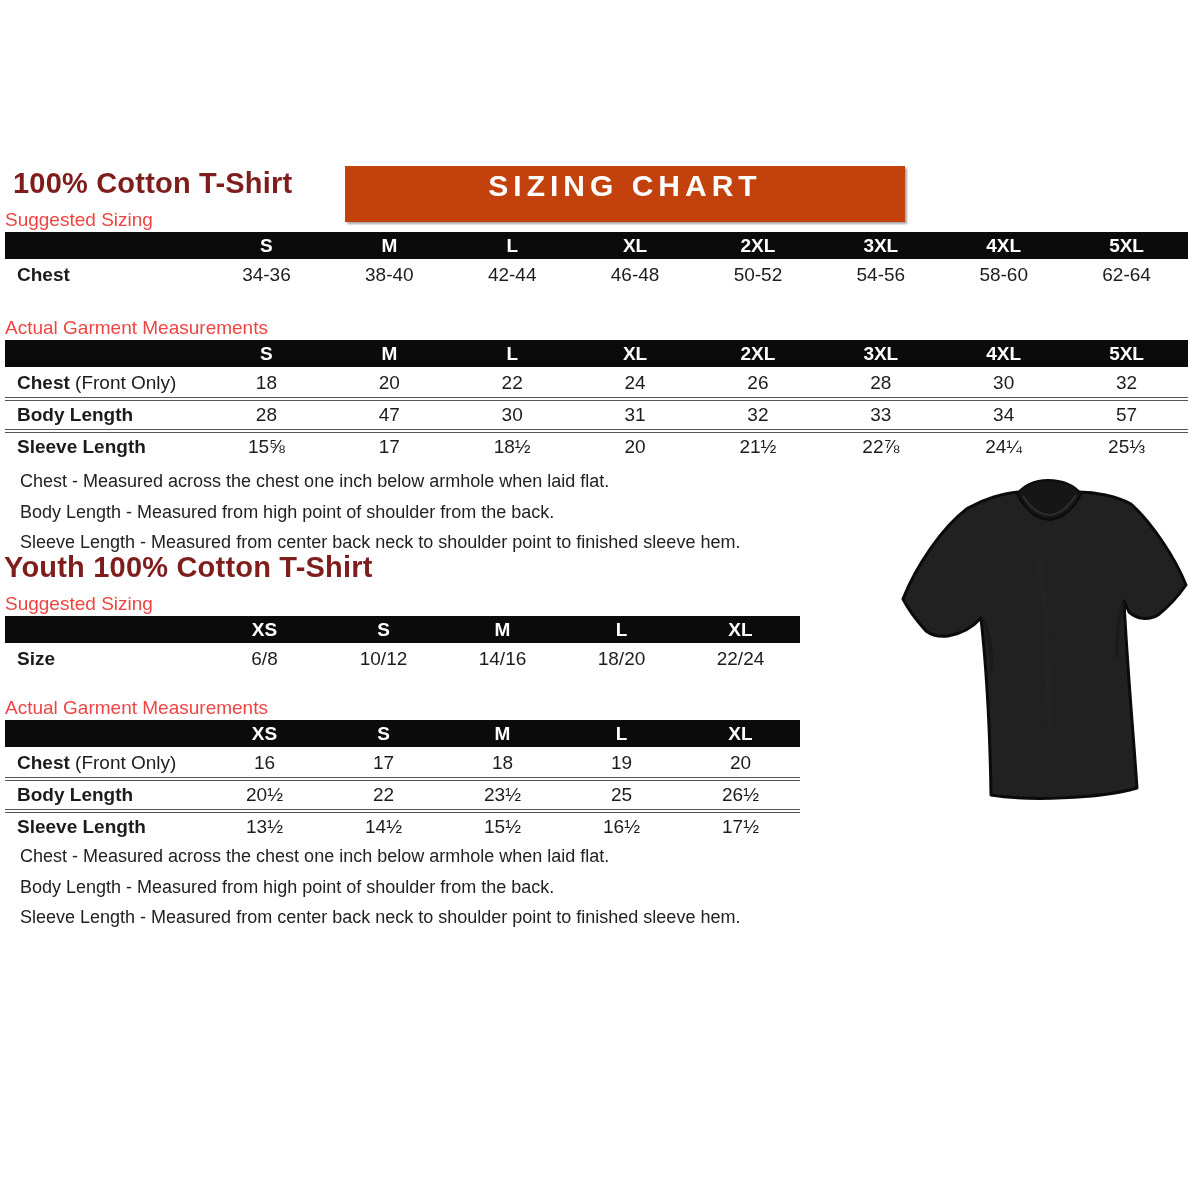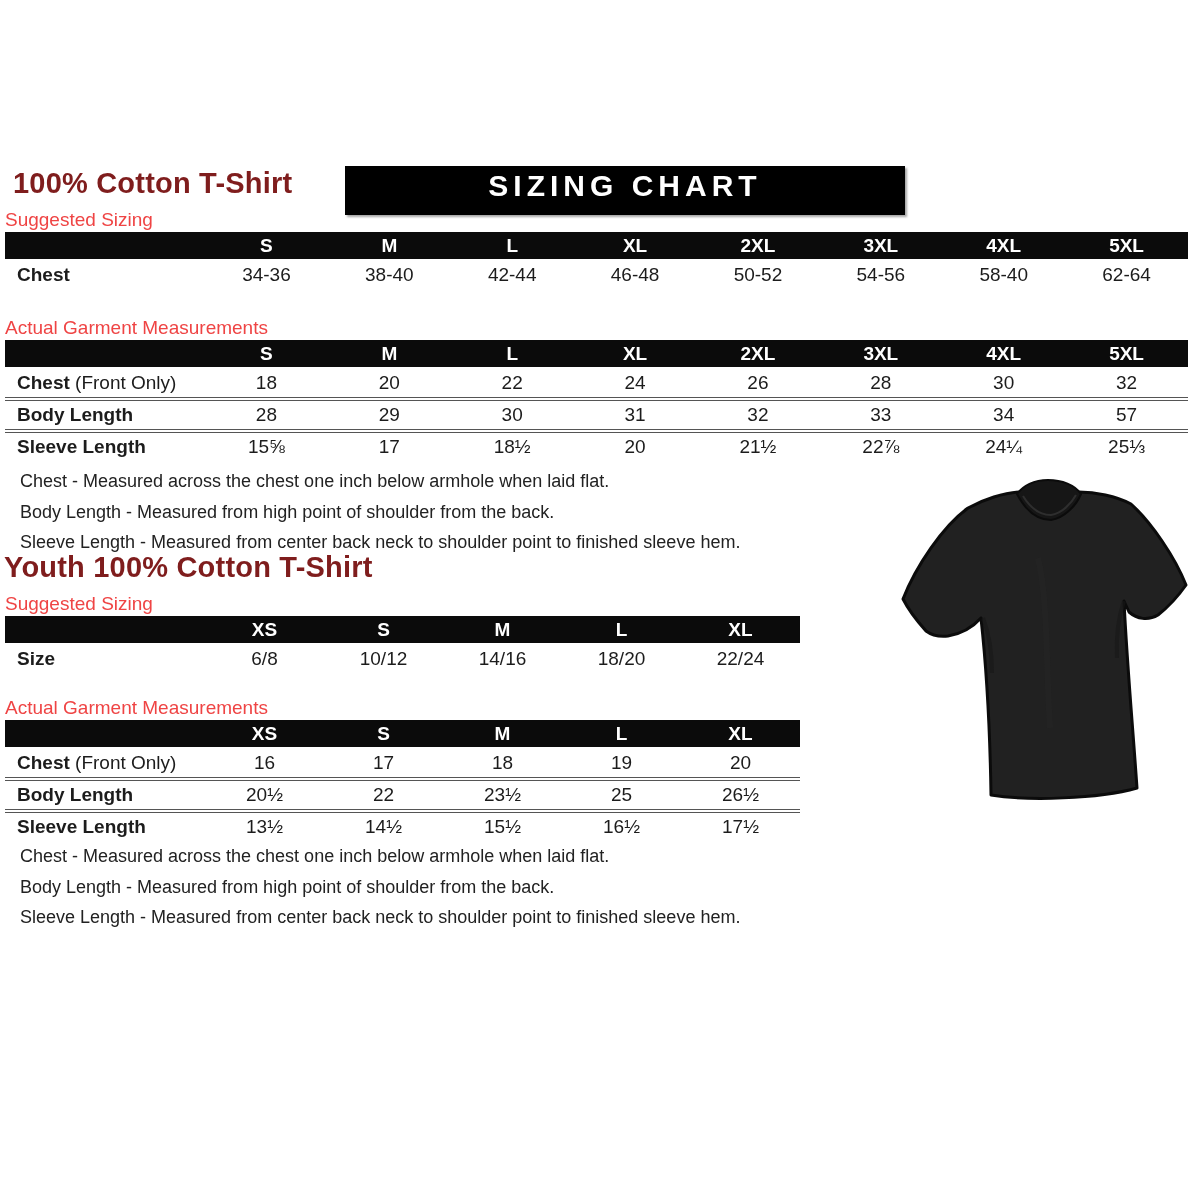--- a/index.html
+++ b/index.html
@@ -16,22 +16,22 @@
     position: absolute;
     font-size: 29px;
     font-weight: bold;
     letter-spacing: 0.2px;
     color: #7f1d1d;
     white-space: nowrap;
   }
   .banner {
     position: absolute;
     left: 345px; top: 166px;
-    width: 560px; height: 49px;
-    background: #000000;
+    width: 560px; height: 56px;
+    background: #c2410c;
     color: #ffffff;
     font-size: 30px;
     font-weight: bold;
     letter-spacing: 5px;
     text-align: center;
     line-height: 39px;
     box-shadow: 2px 2px 2px rgba(60,60,60,0.45);
   }
   .section-label {
     position: absolute;
@@ -118,21 +118,21 @@
     </thead>
     <tbody>
       <tr class="first">
         <td class="lbl"><span>Chest</span><span class="sfx"></span></td>
         <td>34-36</td>
         <td>38-40</td>
         <td>42-44</td>
         <td>46-48</td>
         <td>50-52</td>
         <td>54-56</td>
-        <td>58-40</td>
+        <td>58-60</td>
         <td>62-64</td>
       </tr>
     </tbody>
   </table>
 
   <div class="section-label" style="left:5px; top:317px;">Actual Garment Measurements</div>
 
   <table class="tbl" style="left:5px; top:340px; width:1183px;">
     <colgroup>
         <col style="width:200px">
@@ -159,21 +159,21 @@
         <td>22</td>
         <td>24</td>
         <td>26</td>
         <td>28</td>
         <td>30</td>
         <td>32</td>
       </tr>
       <tr class="sep">
         <td class="lbl"><span>Body Length</span><span class="sfx"></span></td>
         <td>28</td>
-        <td>29</td>
+        <td>47</td>
         <td>30</td>
         <td>31</td>
         <td>32</td>
         <td>33</td>
         <td>34</td>
         <td>57</td>
       </tr>
       <tr class="sep">
         <td class="lbl"><span>Sleeve Length</span><span class="sfx"></span></td>
         <td>15⅝</td>

